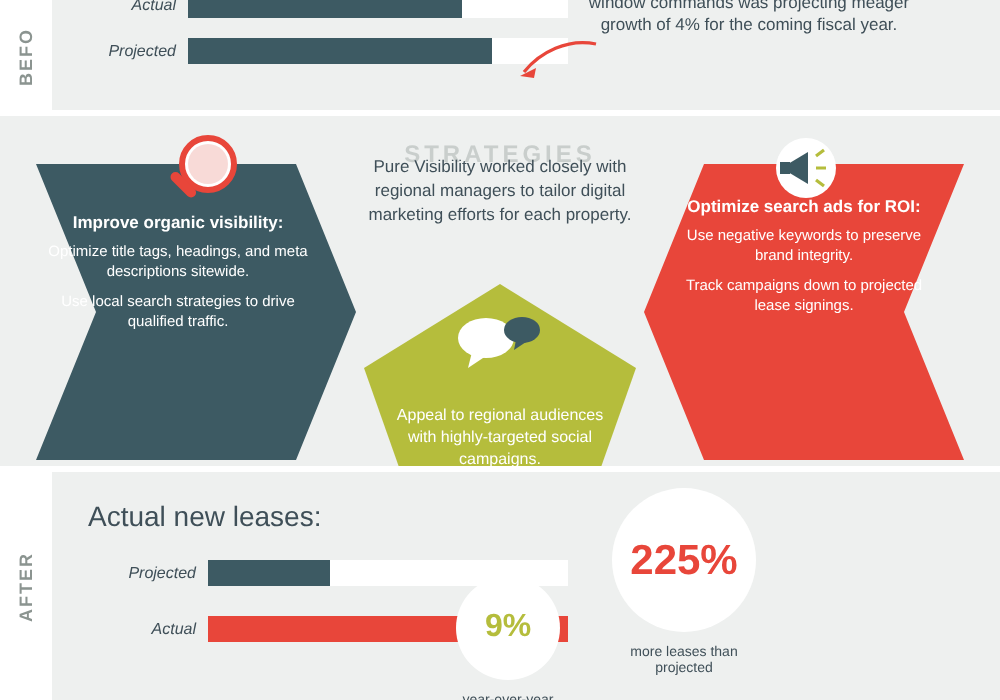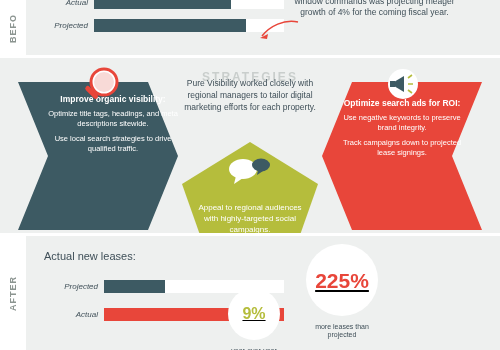--- a/index.html
+++ b/index.html
@@ -31,23 +31,23 @@
   .chev-head{font-weight:bold;font-size:8.5px;margin-bottom:4px;}
   .chev-p{margin:0 0 5px 0;}
 
   .center-text{position:absolute;text-align:center;font-size:8.5px;line-height:1.4;color:#3f4f58;}
 
   .magnifier{position:absolute;}
   .speech{position:absolute;}
 
   
   #after{top:236px;height:114px;background:#eef0ef;}
-  .after-cap{position:absolute;font-size:11px;color:#3f4f58;}
+  .after-cap{position:absolute;font-size:14px;color:#3f4f58;}
 
-  .circle{position:absolute;border-radius:50%;background:#ffffff;display:flex;flex-direction:column;align-items:center;justify-content:center;text-align:center;text-decoration:underline;}
+  .circle{position:absolute;border-radius:50%;background:#ffffff;display:flex;flex-direction:column;align-items:center;justify-content:center;text-align:center;}
   .circ-big{font-weight:bold;line-height:1;}
   .circ-sub{font-size:7px;color:#3f4f58;line-height:1.2;margin-top:3px;}
 
   .divider{position:absolute;left:0;width:500px;height:4px;background:#ffffff;}
 </style>
 </head>
 <body>
 
 <div class="section" id="before">
   <div class="sideband">
@@ -76,21 +76,21 @@
 </div>
 
 <div class="divider" style="top:55px;"></div>
 
 <div class="section" id="strategies">
   <div class="strat-title">STRATEGIES</div>
 
   <svg class="chev" style="top:24px;left:18px;" width="160" height="148" viewBox="0 0 160 148">
     <path d="M0 0 L130 0 L160 74 L130 148 L0 148 L30 74 Z" fill="#3d5a63"></path>
   </svg>
-  <div class="chev-text" style="top:36px;left:24px;width:130px;margin-left:24px;">
+  <div class="chev-text" style="top:48px;left:24px;width:130px;">
     <div class="chev-head">Improve organic visibility:</div>
     <p class="chev-p">Optimize title tags, headings, and meta descriptions sitewide.</p>
     <p class="chev-p">Use local search strategies to drive qualified traffic.</p>
   </div>
 
   <svg class="magnifier" style="top:8px;left:78px;" width="42" height="40" viewBox="0 0 42 40">
     <circle cx="26" cy="16" r="13" fill="#ffffff" stroke="#e8463a" stroke-width="3"></circle>
     <circle cx="26" cy="16" r="10" fill="#f3bcb6" opacity="0.55"></circle>
     <rect x="6" y="24" width="16" height="5" rx="2.5" transform="rotate(45 14 26)" fill="#e8463a"></rect>
   </svg>

